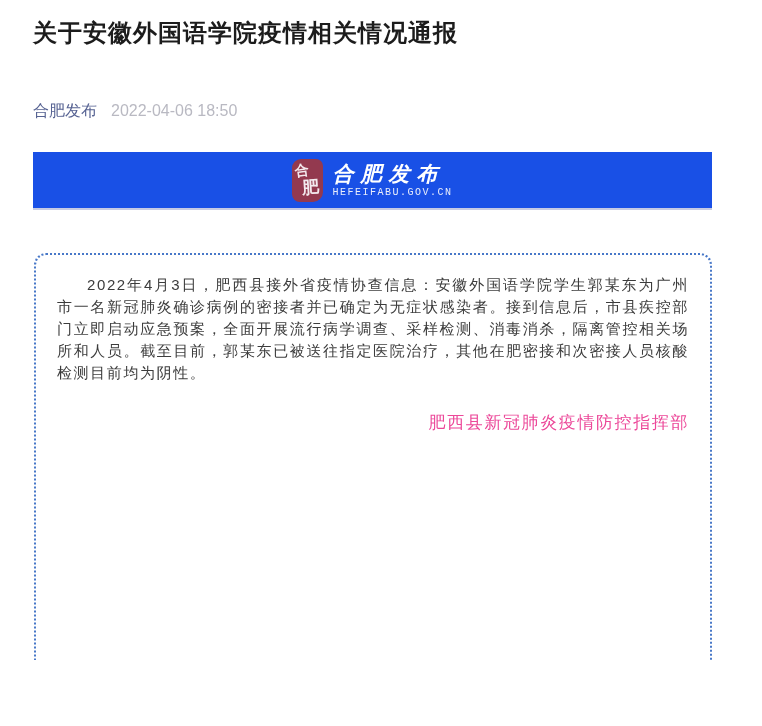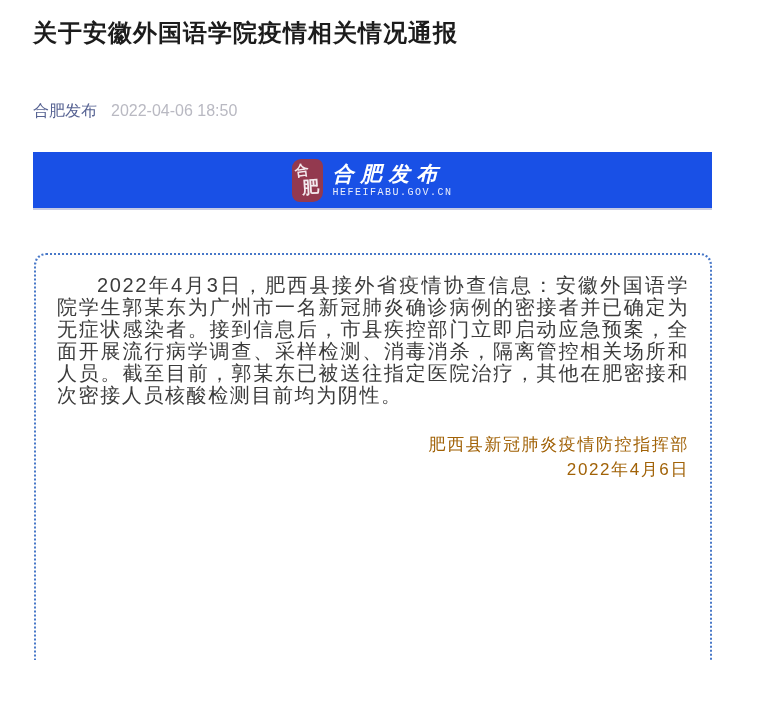--- a/index.html
+++ b/index.html
@@ -108,37 +108,37 @@
   .notice-box {
     margin-top: 43px;
     margin-left: 34px;
     width: 678px;
     min-height: 500px;
     border: 2px dotted #4878c8;
     border-radius: 12px;
     padding: 19px 21px 14px 21px;
   }
   .notice-box p {
-    font-size: 20px;
+    font-size: 15px;
     line-height: 22px;
     letter-spacing: 1.6px;
     color: #3c3c3c;
     text-indent: 2em;
     margin-bottom: 18px;
     text-align: justify;
   }
   .signature-block {
     margin-top: 26px;
     text-align: right;
   }
   .signature-block div {
     font-size: 17px;
     line-height: 25px;
     letter-spacing: 1.6px;
-    color: #a16207;
+    color: #ec4899;
   }
 </style>
 </head>
 <body>
 
 <div class="page">
 
   <div class="content-col">
     <h1 class="article-title">关于安徽外国语学院疫情相关情况通报</h1>
 
@@ -159,17 +159,16 @@
         </div>
       </div>
     </div>
   </div>
 
   <div class="notice-box">
     <p>2022年4月3日，肥西县接外省疫情协查信息：安徽外国语学院学生郭某东为广州市一名新冠肺炎确诊病例的密接者并已确定为无症状感染者。接到信息后，市县疾控部门立即启动应急预案，全面开展流行病学调查、采样检测、消毒消杀，隔离管控相关场所和人员。截至目前，郭某东已被送往指定医院治疗，其他在肥密接和次密接人员核酸检测目前均为阴性。</p>
 
     <div class="signature-block">
       <div>肥西县新冠肺炎疫情防控指挥部</div>
-      <div>2022年4月6日</div>
     </div>
   </div>
 
 </div>
 
 </body></html>

